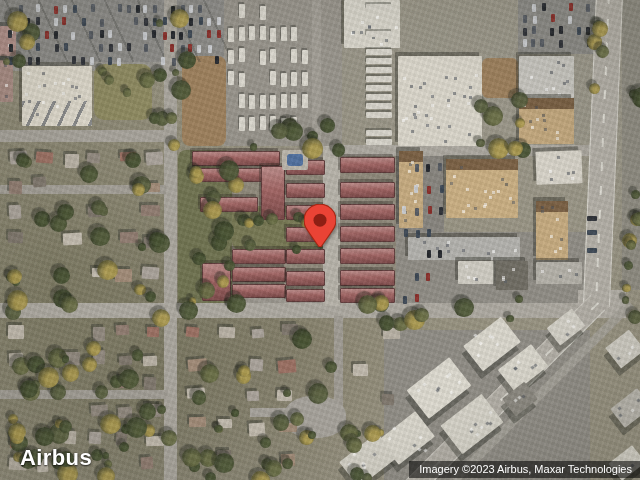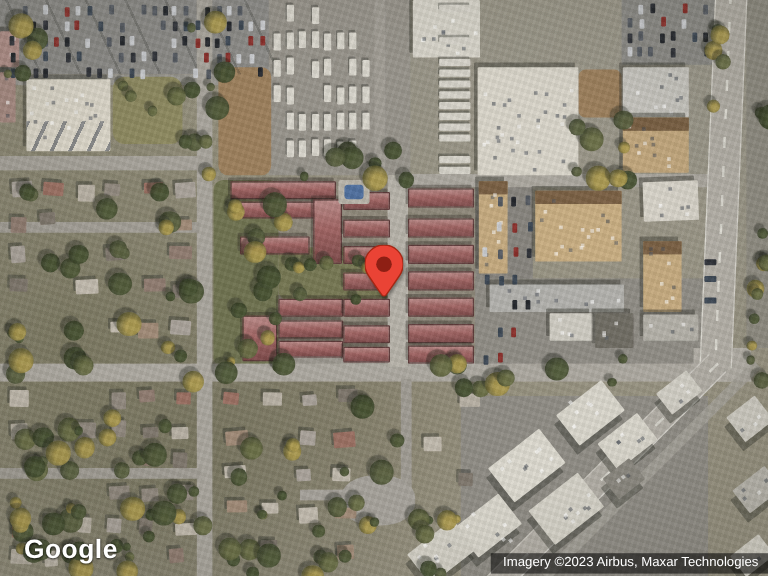--- a/index.html
+++ b/index.html
@@ -779,15 +779,15 @@
       <div class="tree" style="left: 25.4467px; top: 448.709px; width: 18.005px; height: 18.005px; background: radial-gradient(circle at 62% 62%, rgb(79, 89, 56) 30%, rgba(34, 40, 24, 0.9) 95%); box-shadow: rgba(30, 33, 26, 0.4) -3px -4px 1px; opacity: 0.95;"></div>
       <div class="tree" style="left: 126.452px; top: 417.041px; width: 20.9503px; height: 20.9503px; background: radial-gradient(circle at 62% 62%, rgb(79, 89, 56) 30%, rgba(34, 40, 24, 0.9) 95%); box-shadow: rgba(30, 33, 26, 0.4) -3px -4px 1px; opacity: 0.95;"></div>
     </div>
   <div id="noise"></div>
 
   <svg id="pin" viewBox="0 0 384 512">
     <path stroke-width="14" d="M172.268 501.67C26.97 291.031 0 269.413 0 192 0 85.961 85.961 0 192 0s192 85.961 192 192c0 77.413-26.97 99.031-172.268 309.67-9.535 13.774-29.93 13.773-39.464 0z" fill="#EA4335" stroke="#A52714"></path>
     <circle cx="192" cy="192" r="78" fill="#8E1F14"></circle>
   </svg>
 
-  <div id="logo">Google</div>
+  <div id="logo">Airbus</div>
   <div id="attr" style="background: rgba(0, 0, 0, 0.55); color: rgb(255, 255, 255);">Imagery ©2023 Airbus, Maxar Technologies</div>
 </div>
 
 </body></html>

